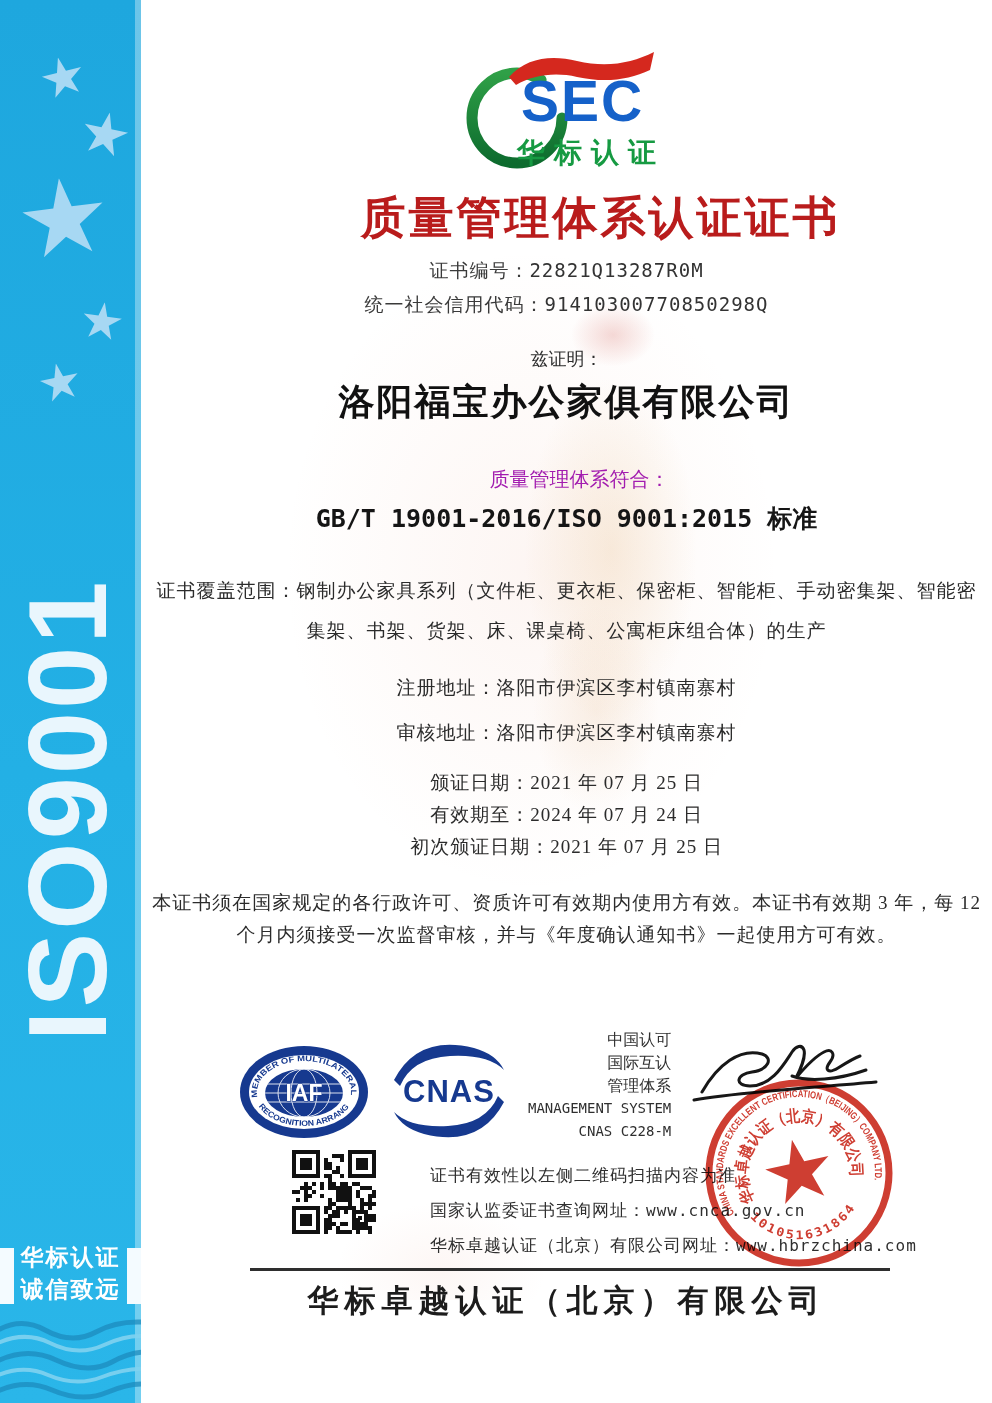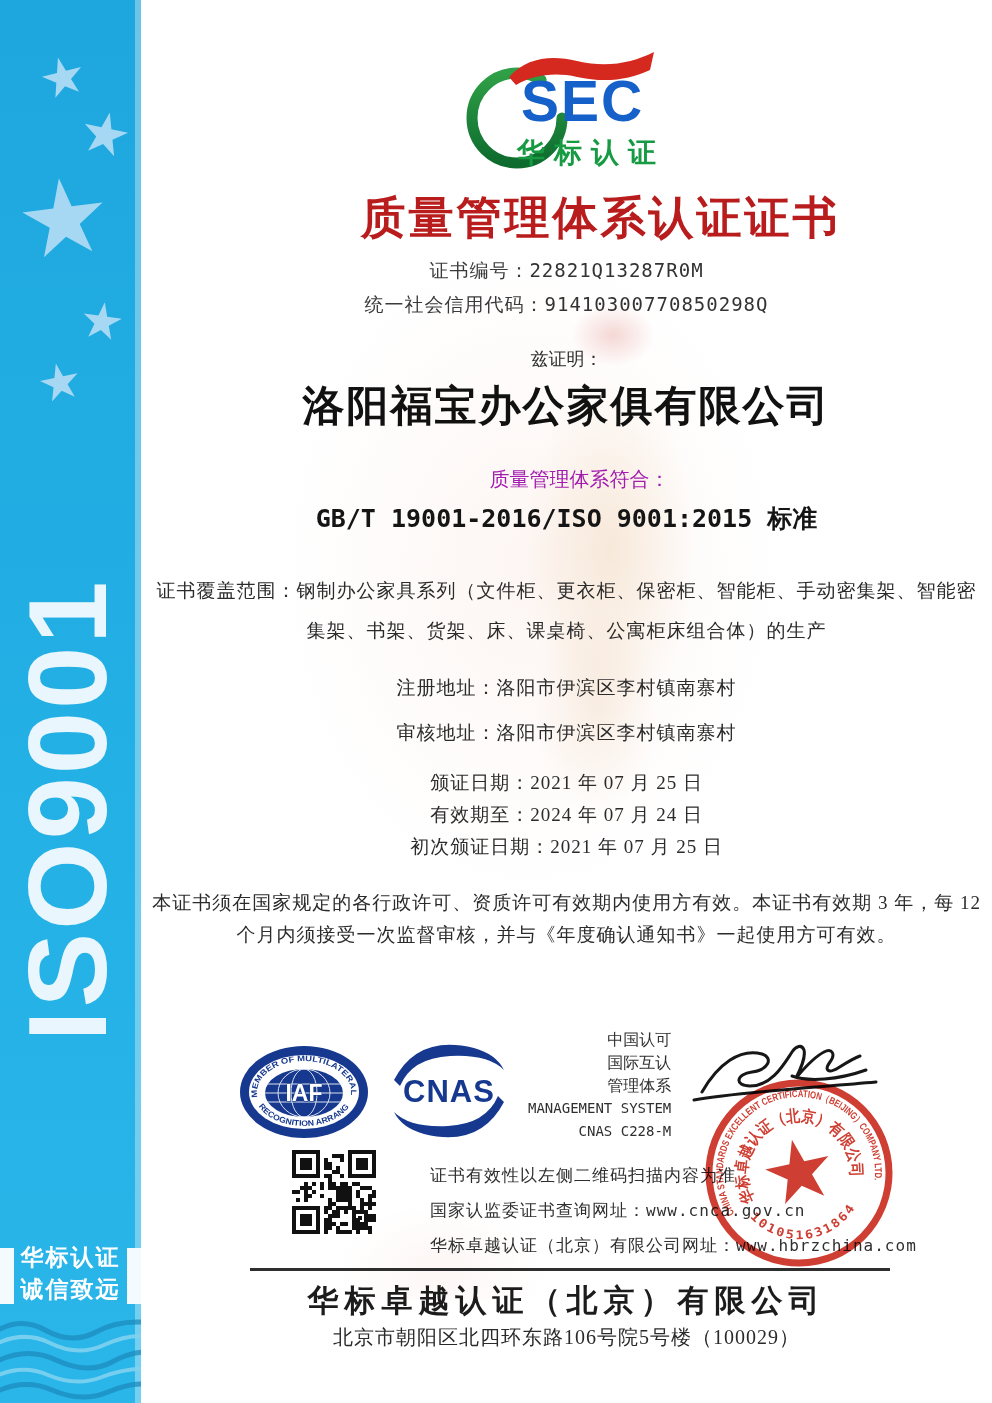--- a/index.html
+++ b/index.html
@@ -39,21 +39,21 @@
   #logo .brand{position:absolute;left:56px;top:80px;font-family:"Liberation Sans","DejaVu Sans",sans-serif;
        font-weight:bold;font-size:28px;letter-spacing:9px;color:#169A42;white-space:nowrap;}
   #title{top:188px;font-family:"Liberation Sans","DejaVu Sans",sans-serif;font-weight:800;
        font-size:45px;letter-spacing:3px;color:#b91c1c;padding-left:34px;}
   .meta-line{font-size:19px;color:#3a3a3a;letter-spacing:1px;}
   .meta-line .mono{font-family:"DejaVu Sans Mono","Liberation Mono",monospace;color:#333;}
   #cert-no{top:258px;} #credit-code{top:292px;}
 
   
   #certify{top:347px;font-size:18px;color:#2c2c2c;}
-  #company{top:378px;font-weight:bold;font-size:42px;letter-spacing:2px;color:#111;}
+  #company{top:378px;font-weight:bold;font-size:36px;letter-spacing:2px;color:#111;}
   #conform{top:466px;font-size:20px;color:#a21caf;padding-left:13px;}
   #standard{top:502px;font-family:"DejaVu Sans Mono","Liberation Mono",monospace;
        font-weight:bold;font-size:25px;color:#151515;}
   .body-line{font-size:19px;color:#2b2b2b;letter-spacing:1px;}
   #scope1{top:578px;} #scope2{top:618px;}
   #reg-addr{top:675px;} #audit-addr{top:707px;margin-top:13px;}
   #issue-date{top:770px;} #valid-until{top:802px;} #first-issue{top:834px;}
   #disc1{top:890px;} #disc2{top:922px;}
 
   
@@ -369,15 +369,14 @@
       <textPath href="#stampCn" textLength="196" lengthAdjust="spacingAndGlyphs">华标卓越认证（北京）有限公司</textPath>
     </text>
     <text font-family="DejaVu Sans Mono, monospace" font-size="12" font-weight="bold" fill="#CC3327" letter-spacing="2">
       <textPath href="#stampNum" textLength="124" lengthAdjust="spacingAndGlyphs">101051631864</textPath>
     </text>
     <polygon fill="#CC3327" points="0,-34 7.6,-10.5 32.3,-10.5 12.4,4 20,27.5 0,13 -20,27.5 -12.4,4 -32.3,-10.5 -7.6,-10.5"></polygon>
   </svg>
 
   <div id="divider" class="abs"></div>
   <div id="footer-name" class="abs ctr">华标卓越认证（北京）有限公司</div>
-  <div id="footer-addr" class="abs ctr">北京市朝阳区北四环东路106号院5号楼（100029）</div>
 
 </div>
 
 </body></html>

